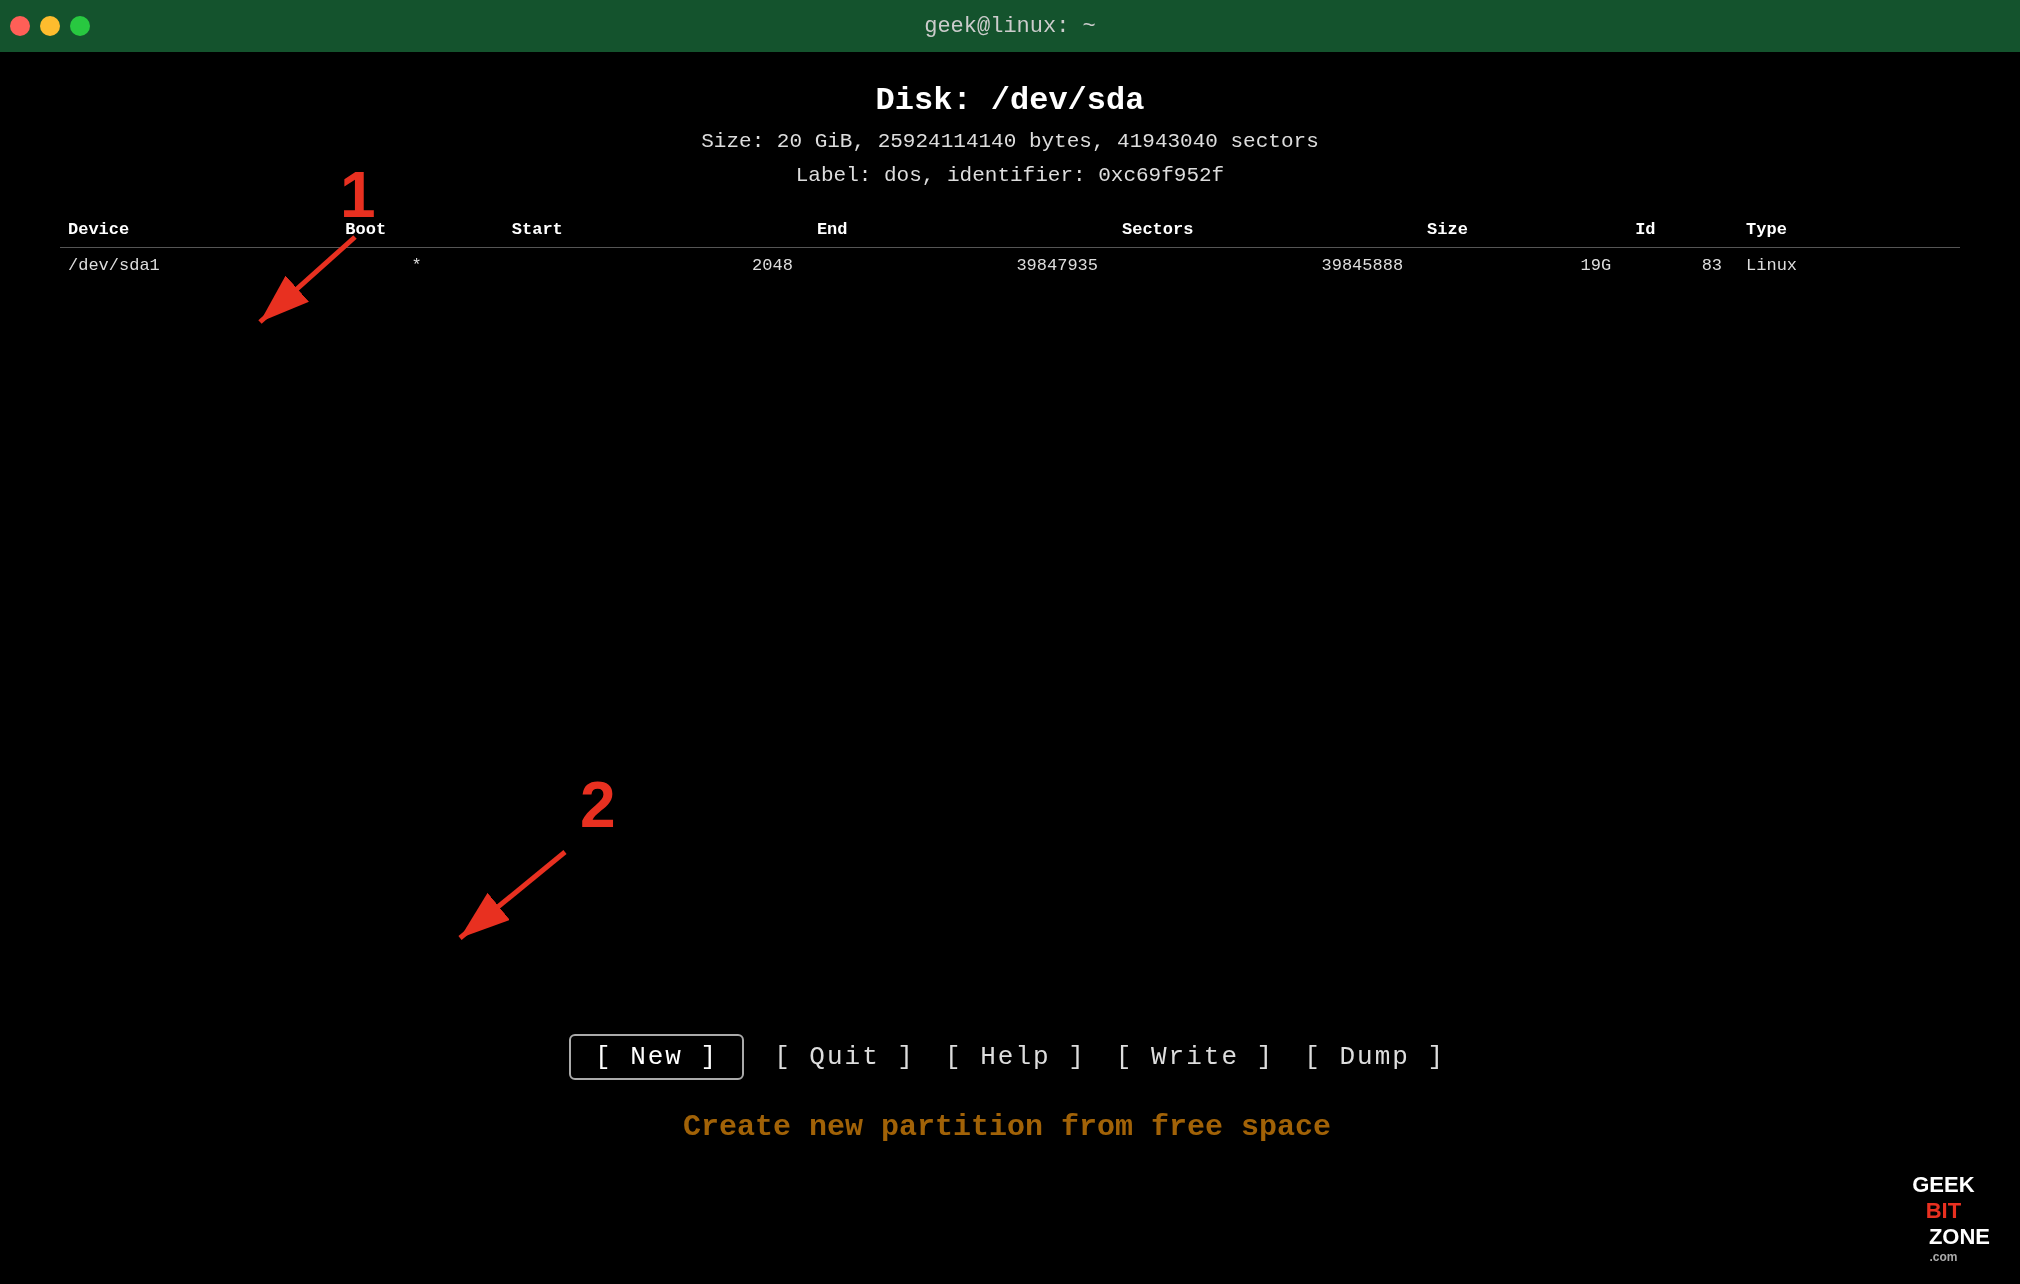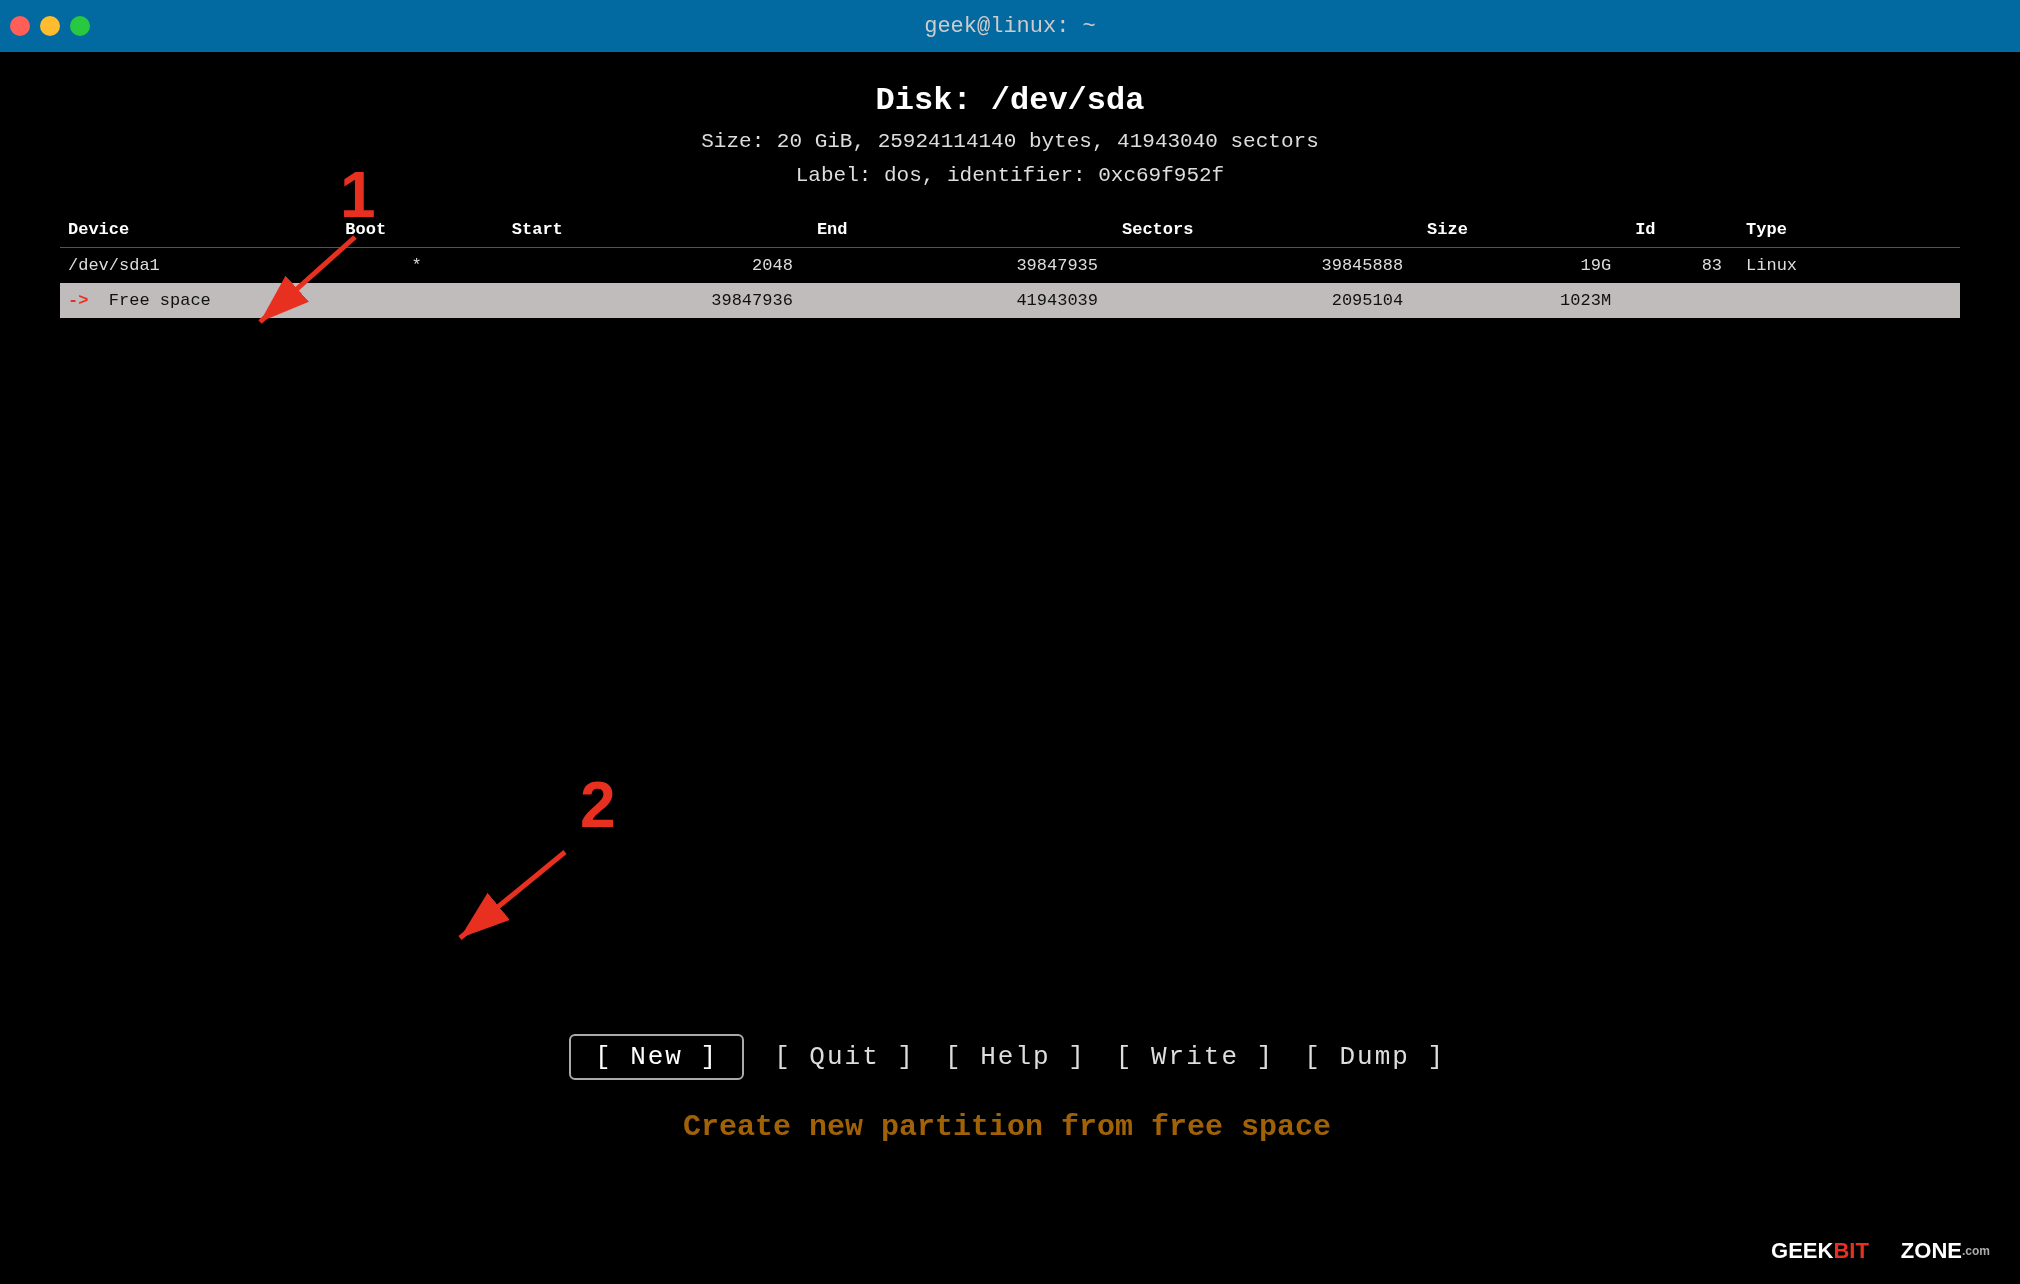--- a/index.html
+++ b/index.html
@@ -11,21 +11,21 @@
       font-family: 'Courier New', Courier, monospace;
       color: #ffffff;
       overflow: hidden;
       position: relative;
     }
 
     
     .titlebar {
       width: 100%;
       height: 52px;
-      background: #0369a1;
+      background: #14532d;
       display: flex;
       align-items: center;
       padding: 0 10px;
       position: relative;
     }
 
     .titlebar-buttons {
       display: flex;
       gap: 10px;
       align-items: center;
@@ -153,20 +153,21 @@
     .watermark {
       position: absolute;
       bottom: 20px;
       right: 30px;
       font-size: 22px;
       font-weight: bold;
       color: #ffffff;
       font-family: Arial, sans-serif;
       display: flex;
       align-items: center;
+      flex-direction: column;
     }
 
     .watermark .geek { color: #ffffff; }
     .watermark .bit  { color: #e83020; }
     .watermark .zone { color: #ffffff; margin-left: 32px; }
     .watermark .com  { color: #aaaaaa; font-size: 12px; vertical-align: super; }
 
     
     .col-device { width: 200px; }
     .col-boot   { width: 120px; text-align: center; }
@@ -223,32 +224,20 @@
       <tr>
         <td class="col-device">/dev/sda1</td>
         <td class="col-boot" style="text-align:center;">*</td>
         <td class="col-start">2048</td>
         <td class="col-end">39847935</td>
         <td class="col-sectors">39845888</td>
         <td class="col-size">19G</td>
         <td class="col-id">83</td>
         <td class="col-type">Linux</td>
       </tr>
-      <tr class="row-freespace">
-        <td class="col-device" style="color:#111;">
-          <span style="color:#e83020; font-weight:bold;">-&gt;</span>&nbsp; Free space
-        </td>
-        <td class="col-boot" style="color:#111;"></td>
-        <td class="col-start" style="color:#111;">39847936</td>
-        <td class="col-end" style="color:#111;">41943039</td>
-        <td class="col-sectors" style="color:#111;">2095104</td>
-        <td class="col-size" style="color:#111;">1023M</td>
-        <td class="col-id" style="color:#111;"></td>
-        <td class="col-type" style="color:#111;"></td>
-      </tr>
     </tbody>
   </table>
 
   <svg class="arrow-canvas" xmlns="http://www.w3.org/2000/svg">
 
     <text x="340" y="165" fill="#e83020" font-size="64" font-weight="bold" font-family="Arial">1</text>
 
     <defs>
       <marker id="arrowhead1" markerWidth="10" markerHeight="7" refX="10" refY="3.5" orient="auto">
         <polygon points="0 0, 10 3.5, 0 7" fill="#e83020"></polygon>

